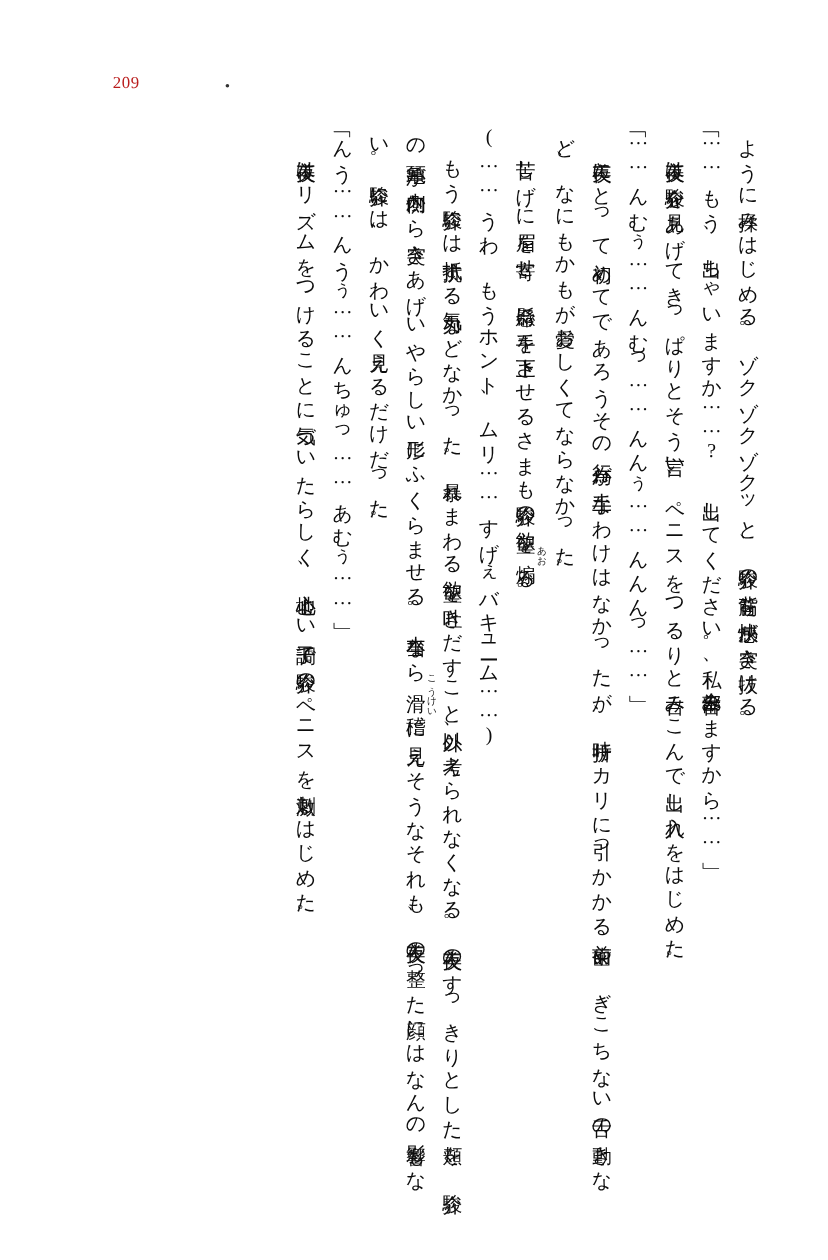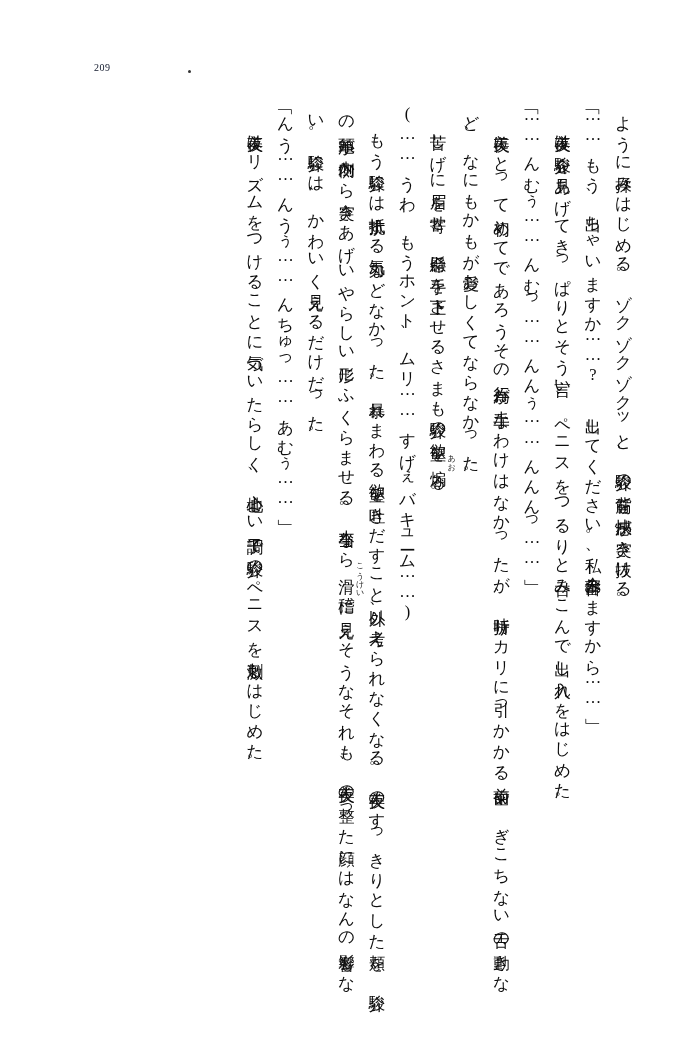--- a/index.html
+++ b/index.html
@@ -17,23 +17,23 @@
   .page {
     position: relative;
     width: 690px;
     height: 1050px;
     background: #ffffff;
   }
   .page-number {
     position: absolute;
     left: 94px;
     top: 62px;
-    font-size: 10px;
+    font-size: 14px;
     letter-spacing: 0.5px;
-    color: #0f172a;
+    color: #b91c1c;
     font-family: "Liberation Serif", "DejaVu Serif", serif;
   }
   .header-dot {
     position: absolute;
     left: 188px;
     top: 70px;
     width: 3px;
     height: 3px;
     background: #333;
     border-radius: 50%;

